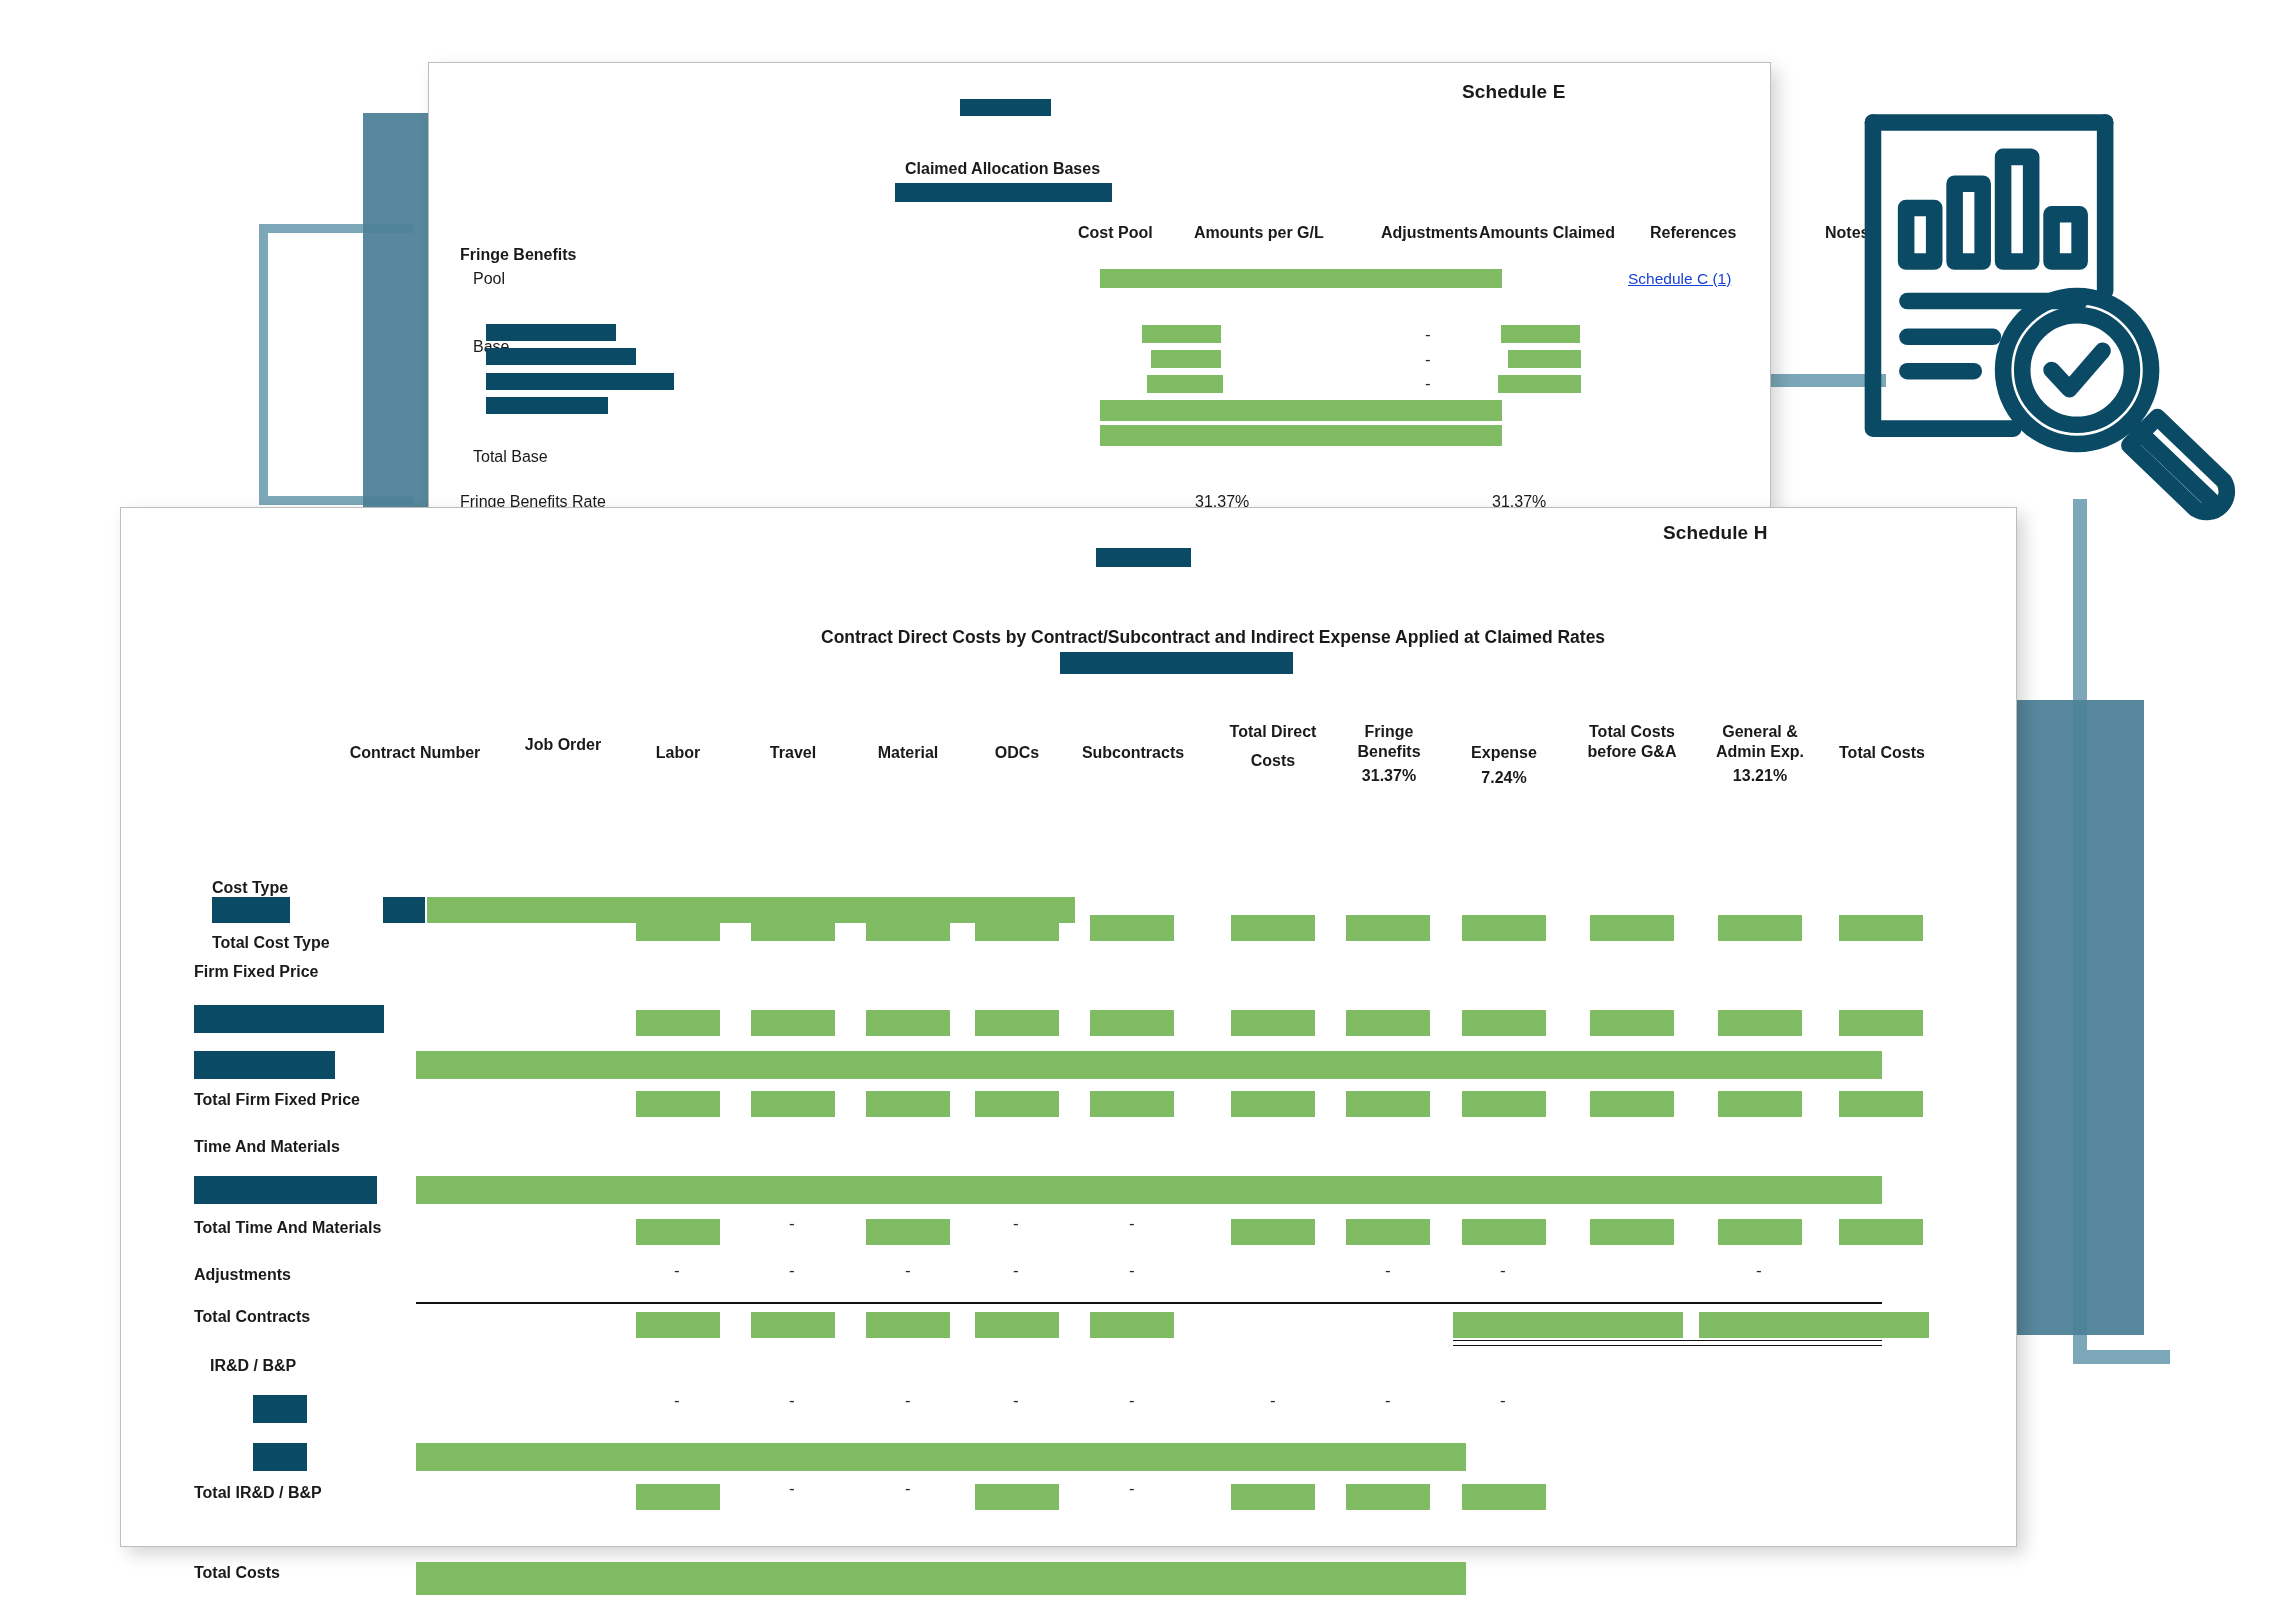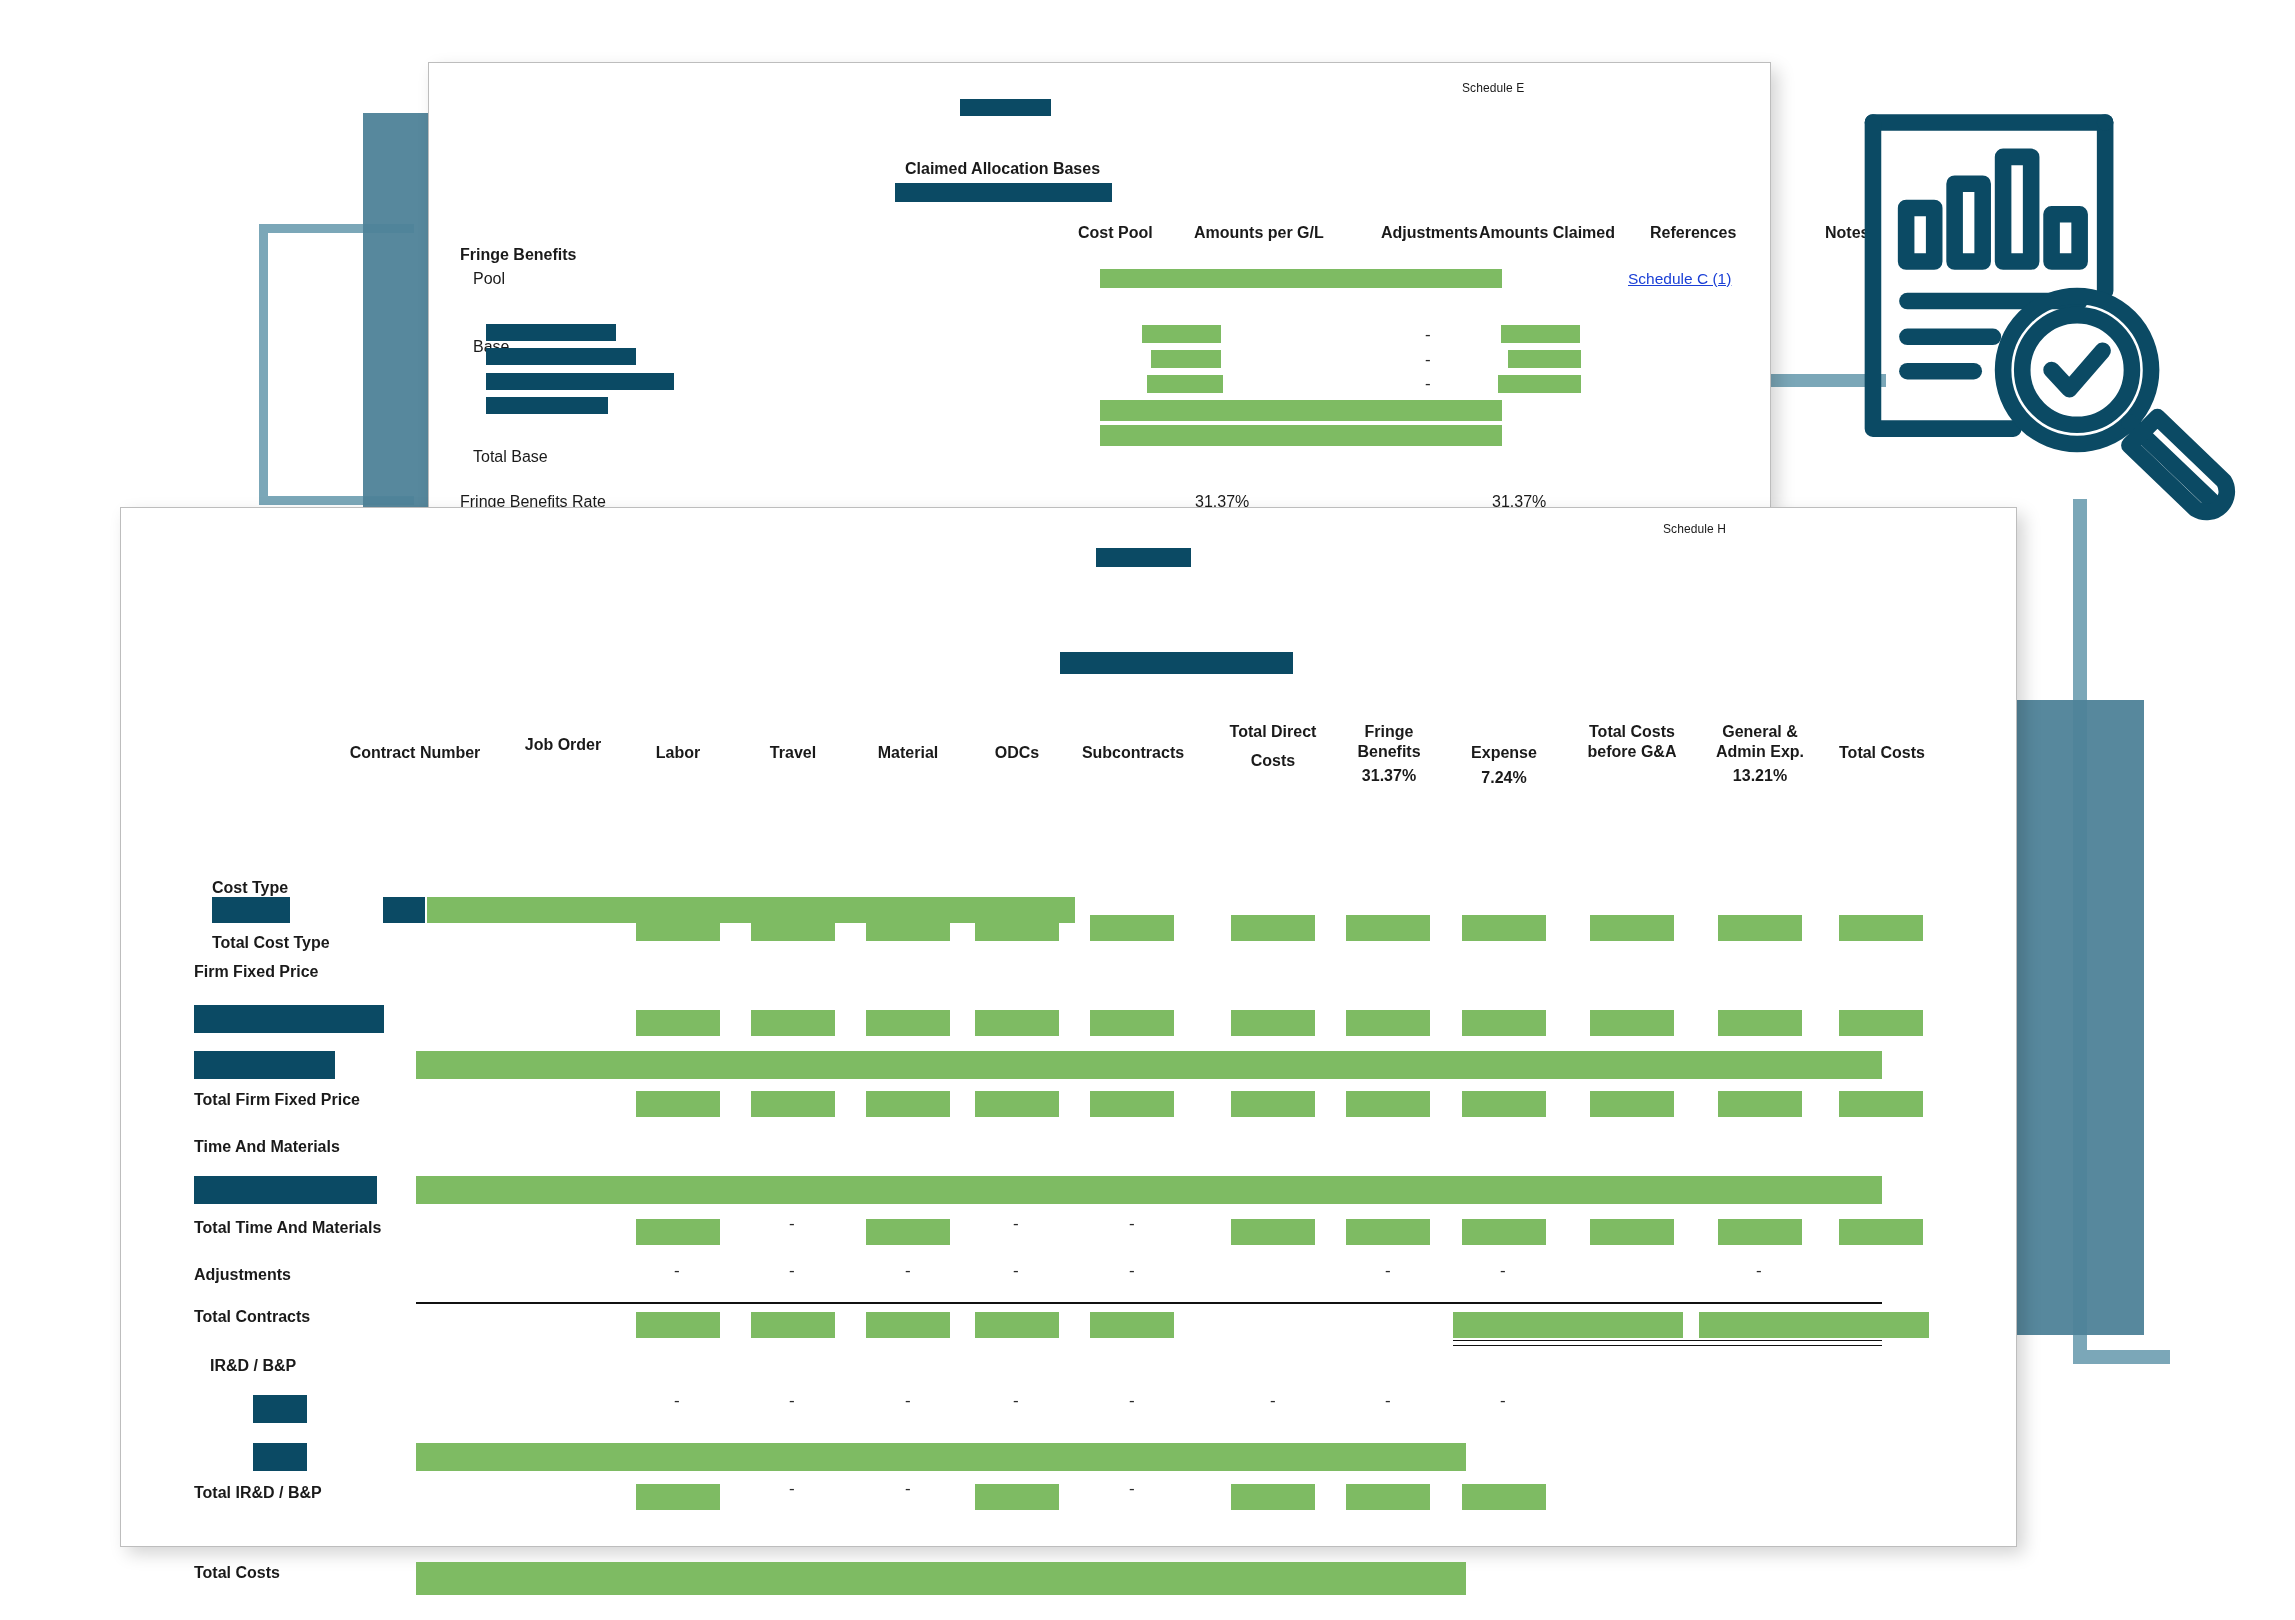--- a/index.html
+++ b/index.html
@@ -43,21 +43,21 @@
 
   
   .card{
     position:absolute;background:#ffffff;border:0.6px solid #bdbdbd;
     box-shadow:6.5px 6.5px 17px rgba(0,0,0,.18);
   }
   #card-schedule-e{left:428px;top:62px;width:1341px;height:444px;}
   #card-schedule-h{left:120px;top:507px;width:1895px;height:1038px;}
 
   .sched-tag{
-    position:absolute;font-weight:normal;font-size:12px;color:#1a1a1a;
+    position:absolute;font-weight:bold;font-size:19px;color:#1a1a1a;
     letter-spacing:0.1px;
   }
 
   
   .bar{position:absolute;}
   .bar-green{background:#7ebb63;}
   .bar-teal{background:#0b4a64;}
   .dash{position:absolute;font-size:17px;color:#2b2b2b;line-height:1;}
 
   .lbl{position:absolute;font-size:16px;color:#1a1a1a;white-space:nowrap;}
@@ -135,20 +135,21 @@
     <div class="lbl" style="left:766px;top:430px;">31.37%</div>
     <div class="lbl" style="left:1063px;top:430px;">31.37%</div>
   </div>
 
   <div class="card" id="card-schedule-h">
 
     <div class="sched-tag" style="left:1542px;top:14.3px;">Schedule H</div>
 
     <div class="bar bar-teal" style="left:975px;top:40px;width:95px;height:19.4px;"></div>
 
+    <div class="lbl b" style="left:700px;top:119px;font-size:17.5px;">Contract Direct Costs by Contract/Subcontract and Indirect Expense Applied at Claimed Rates</div>
     <div class="bar bar-teal" style="left:939px;top:144px;width:233px;height:22px;"></div>
 
     <div id="h-col-headers">
         <div class="lbl b c" style="left: 198px; top: 214px; width: 192px; white-space: normal; line-height: 1.22;">
           <div style="margin-top: 21px;">Contract Number</div>
         </div>
         <div class="lbl b c" style="left: 346px; top: 214px; width: 192px; white-space: normal; line-height: 1.22;">
           <div style="margin-top: 13px;">Job Order</div>
         </div>
         <div class="lbl b c" style="left: 461px; top: 214px; width: 192px; white-space: normal; line-height: 1.22;">

